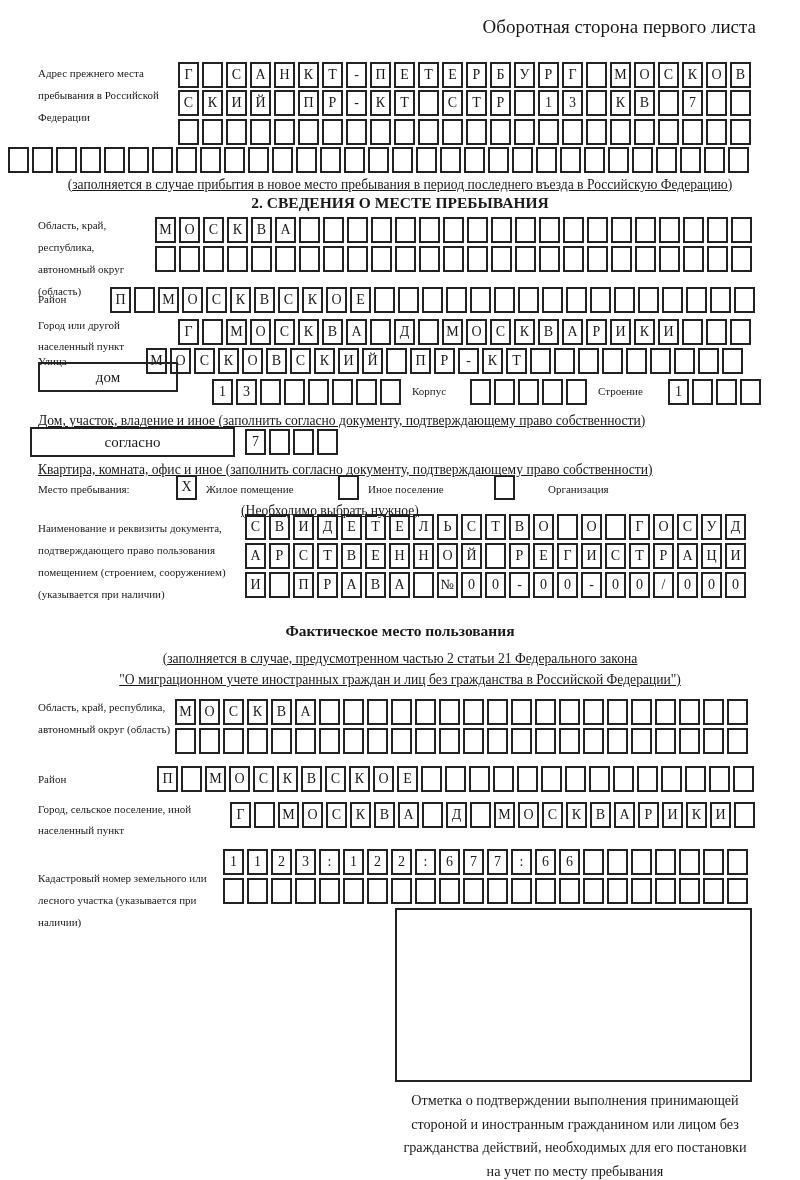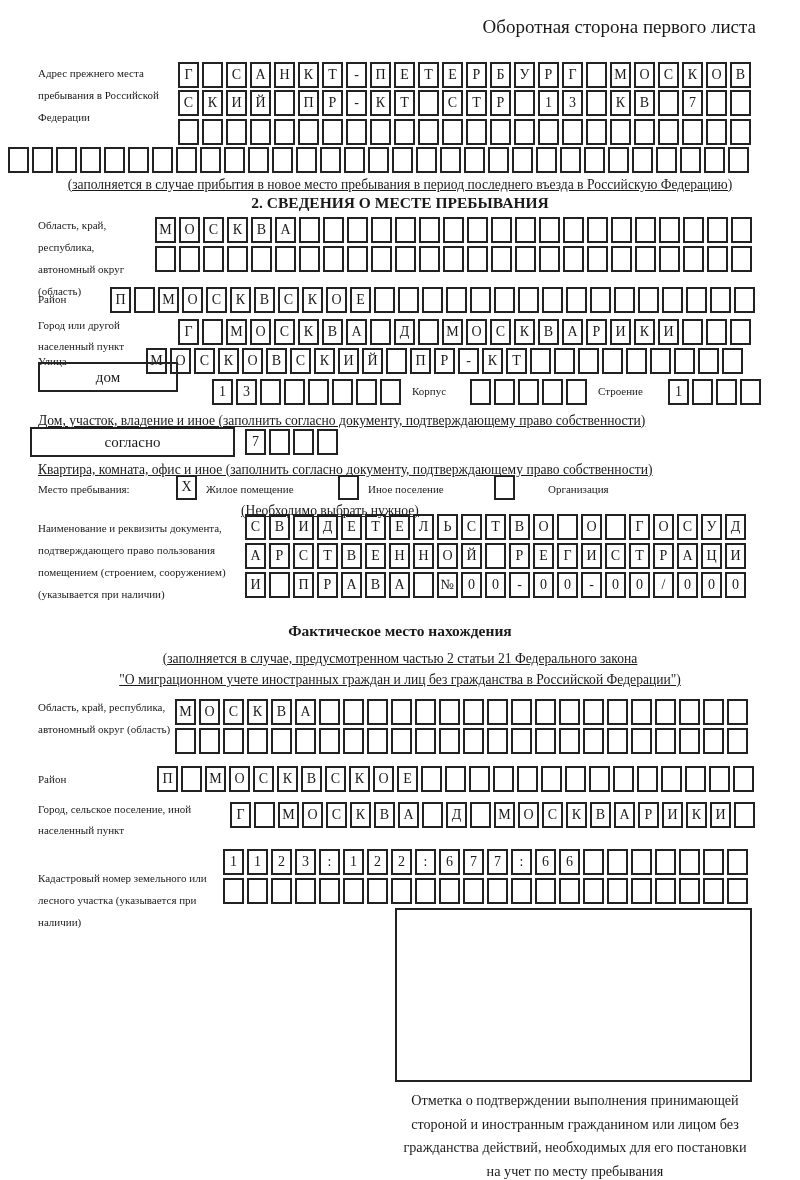--- a/index.html
+++ b/index.html
@@ -405,21 +405,21 @@
       <span class="cell">0</span>
       <span class="cell">-</span>
       <span class="cell">0</span>
       <span class="cell">0</span>
       <span class="cell">/</span>
       <span class="cell">0</span>
       <span class="cell">0</span>
       <span class="cell">0</span>
     </div>
 
-  <div class="abs center bold" style="top:622px;font-size:15.5px;">Фактическое место нахождения</div>
+  <div class="abs center bold" style="top:622px;font-size:15.5px;">Фактическое место пользования</div>
   <div class="abs note center" style="top:650px;">(заполняется в случае, предусмотренном частью 2 статьи 21 Федерального закона</div>
   <div class="abs note center" style="top:671px;">"О миграционном учете иностранных граждан и лиц без гражданства в Российской Федерации")</div>
 
   <div class="abs lbl" style="left:38px;top:696px;width:145px;line-height:22px;">Область, край, республика, автономный округ (область)</div>
   <div class="abs grid" style="left:175px;top:699px;">
       <span class="cell">М</span>
       <span class="cell">О</span>
       <span class="cell">С</span>
       <span class="cell">К</span>
       <span class="cell">В</span>

